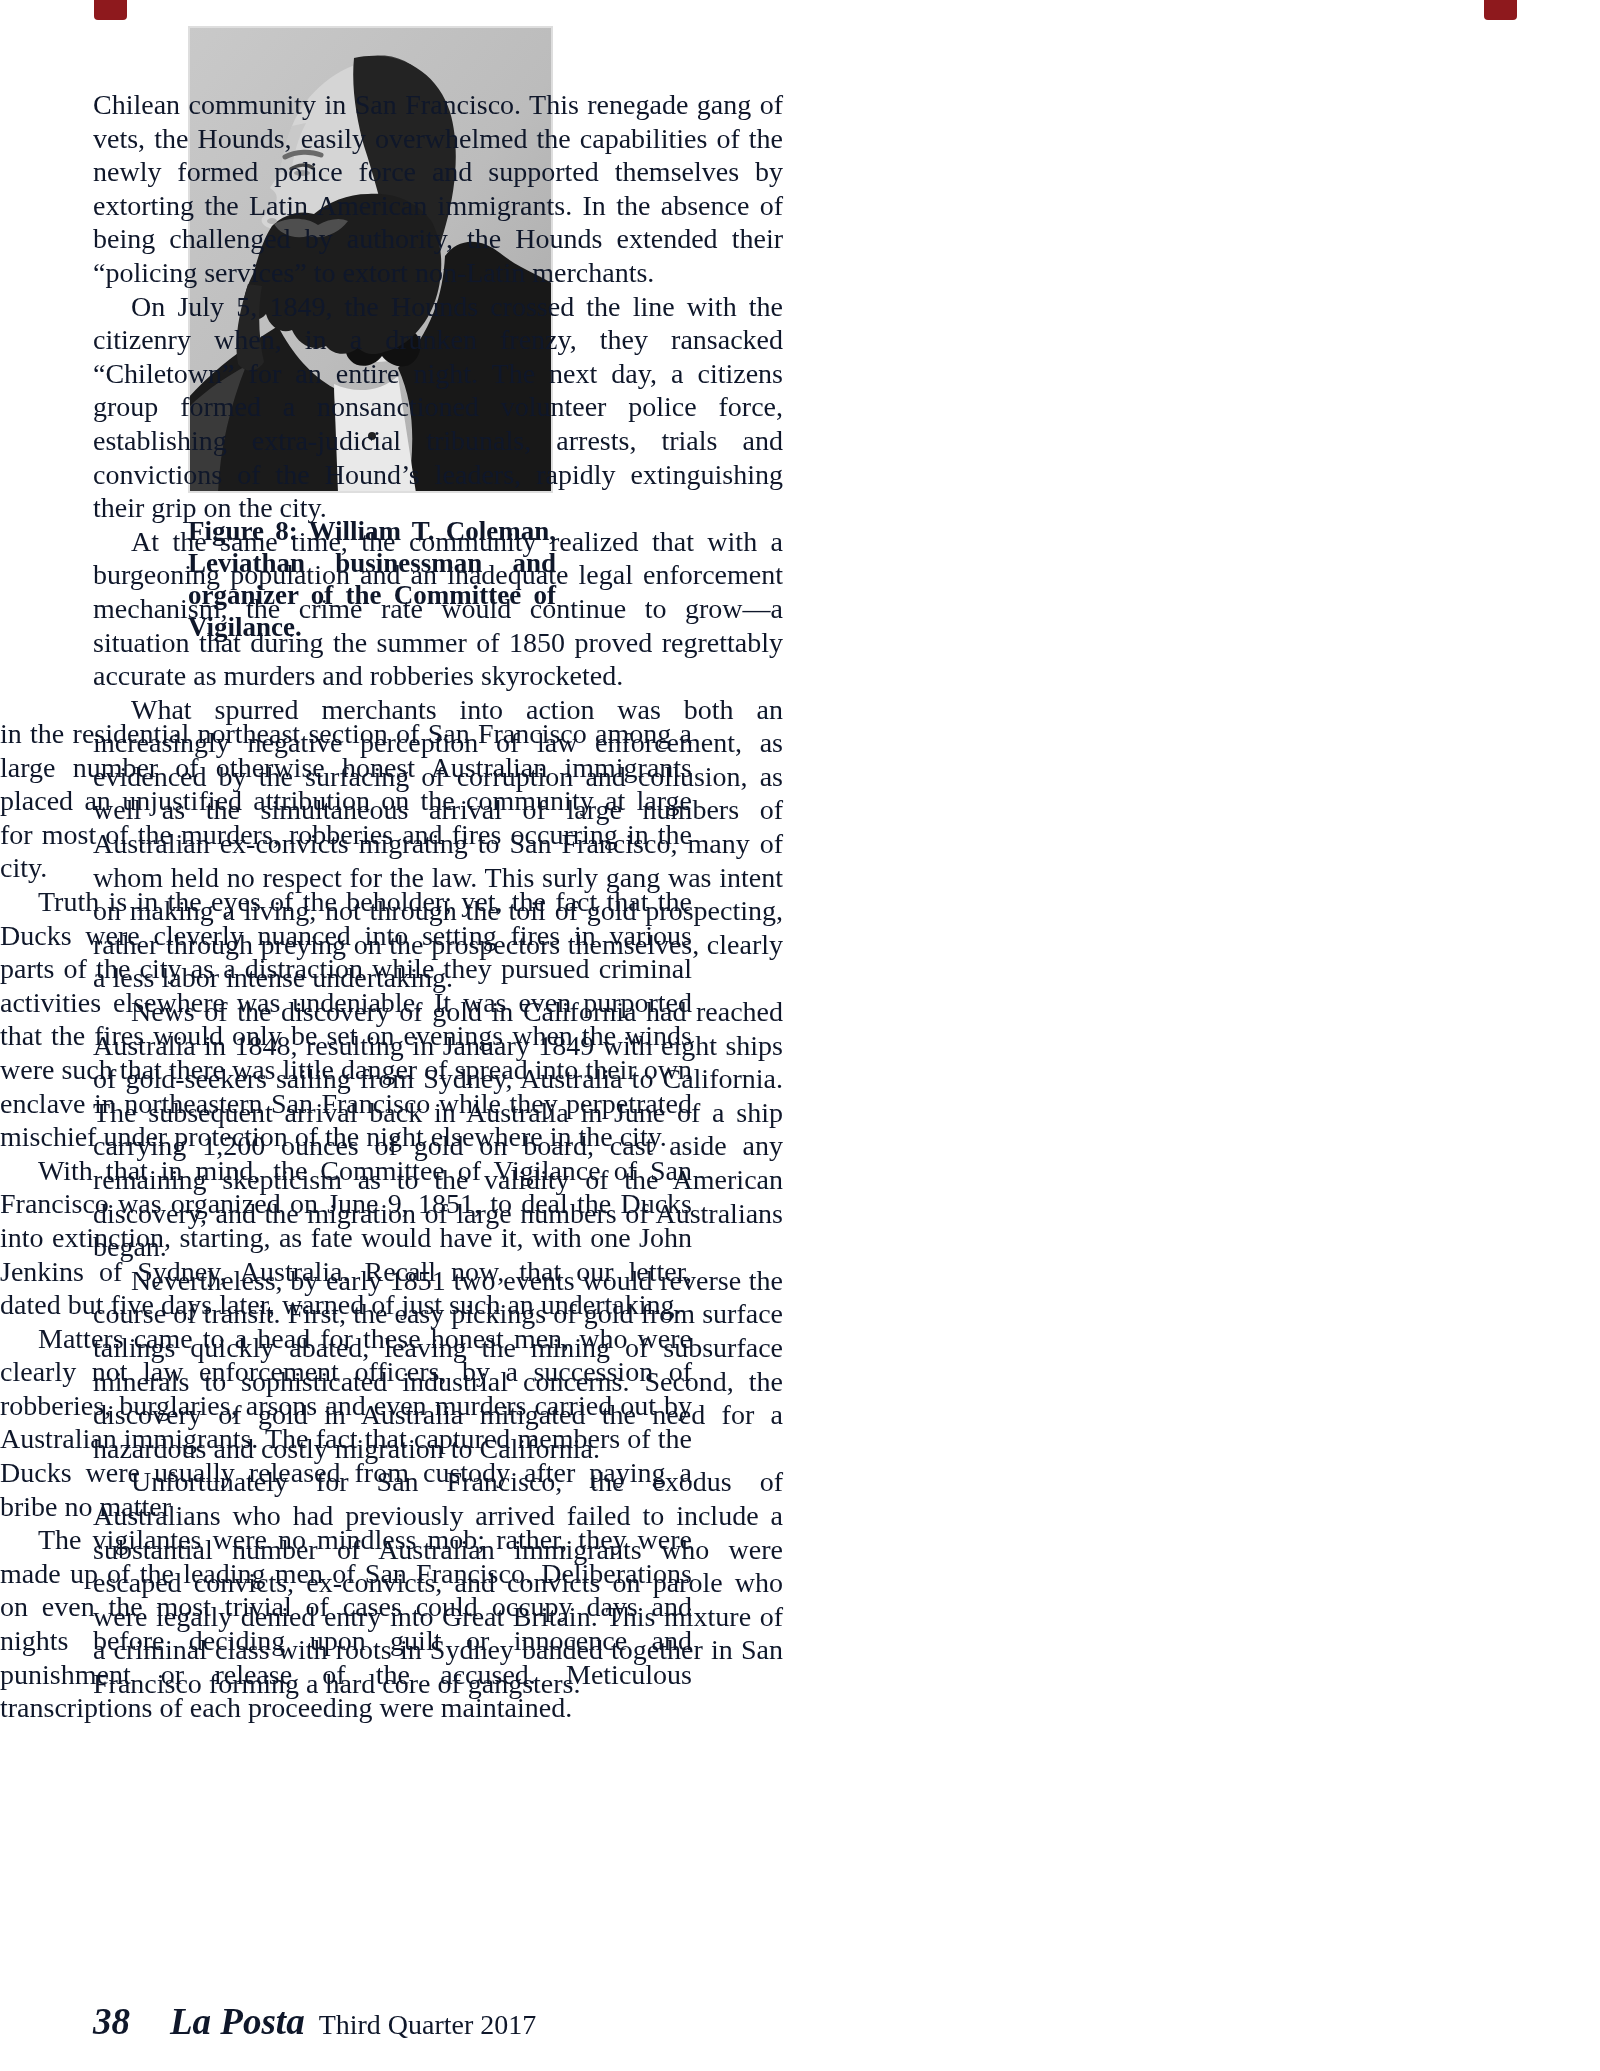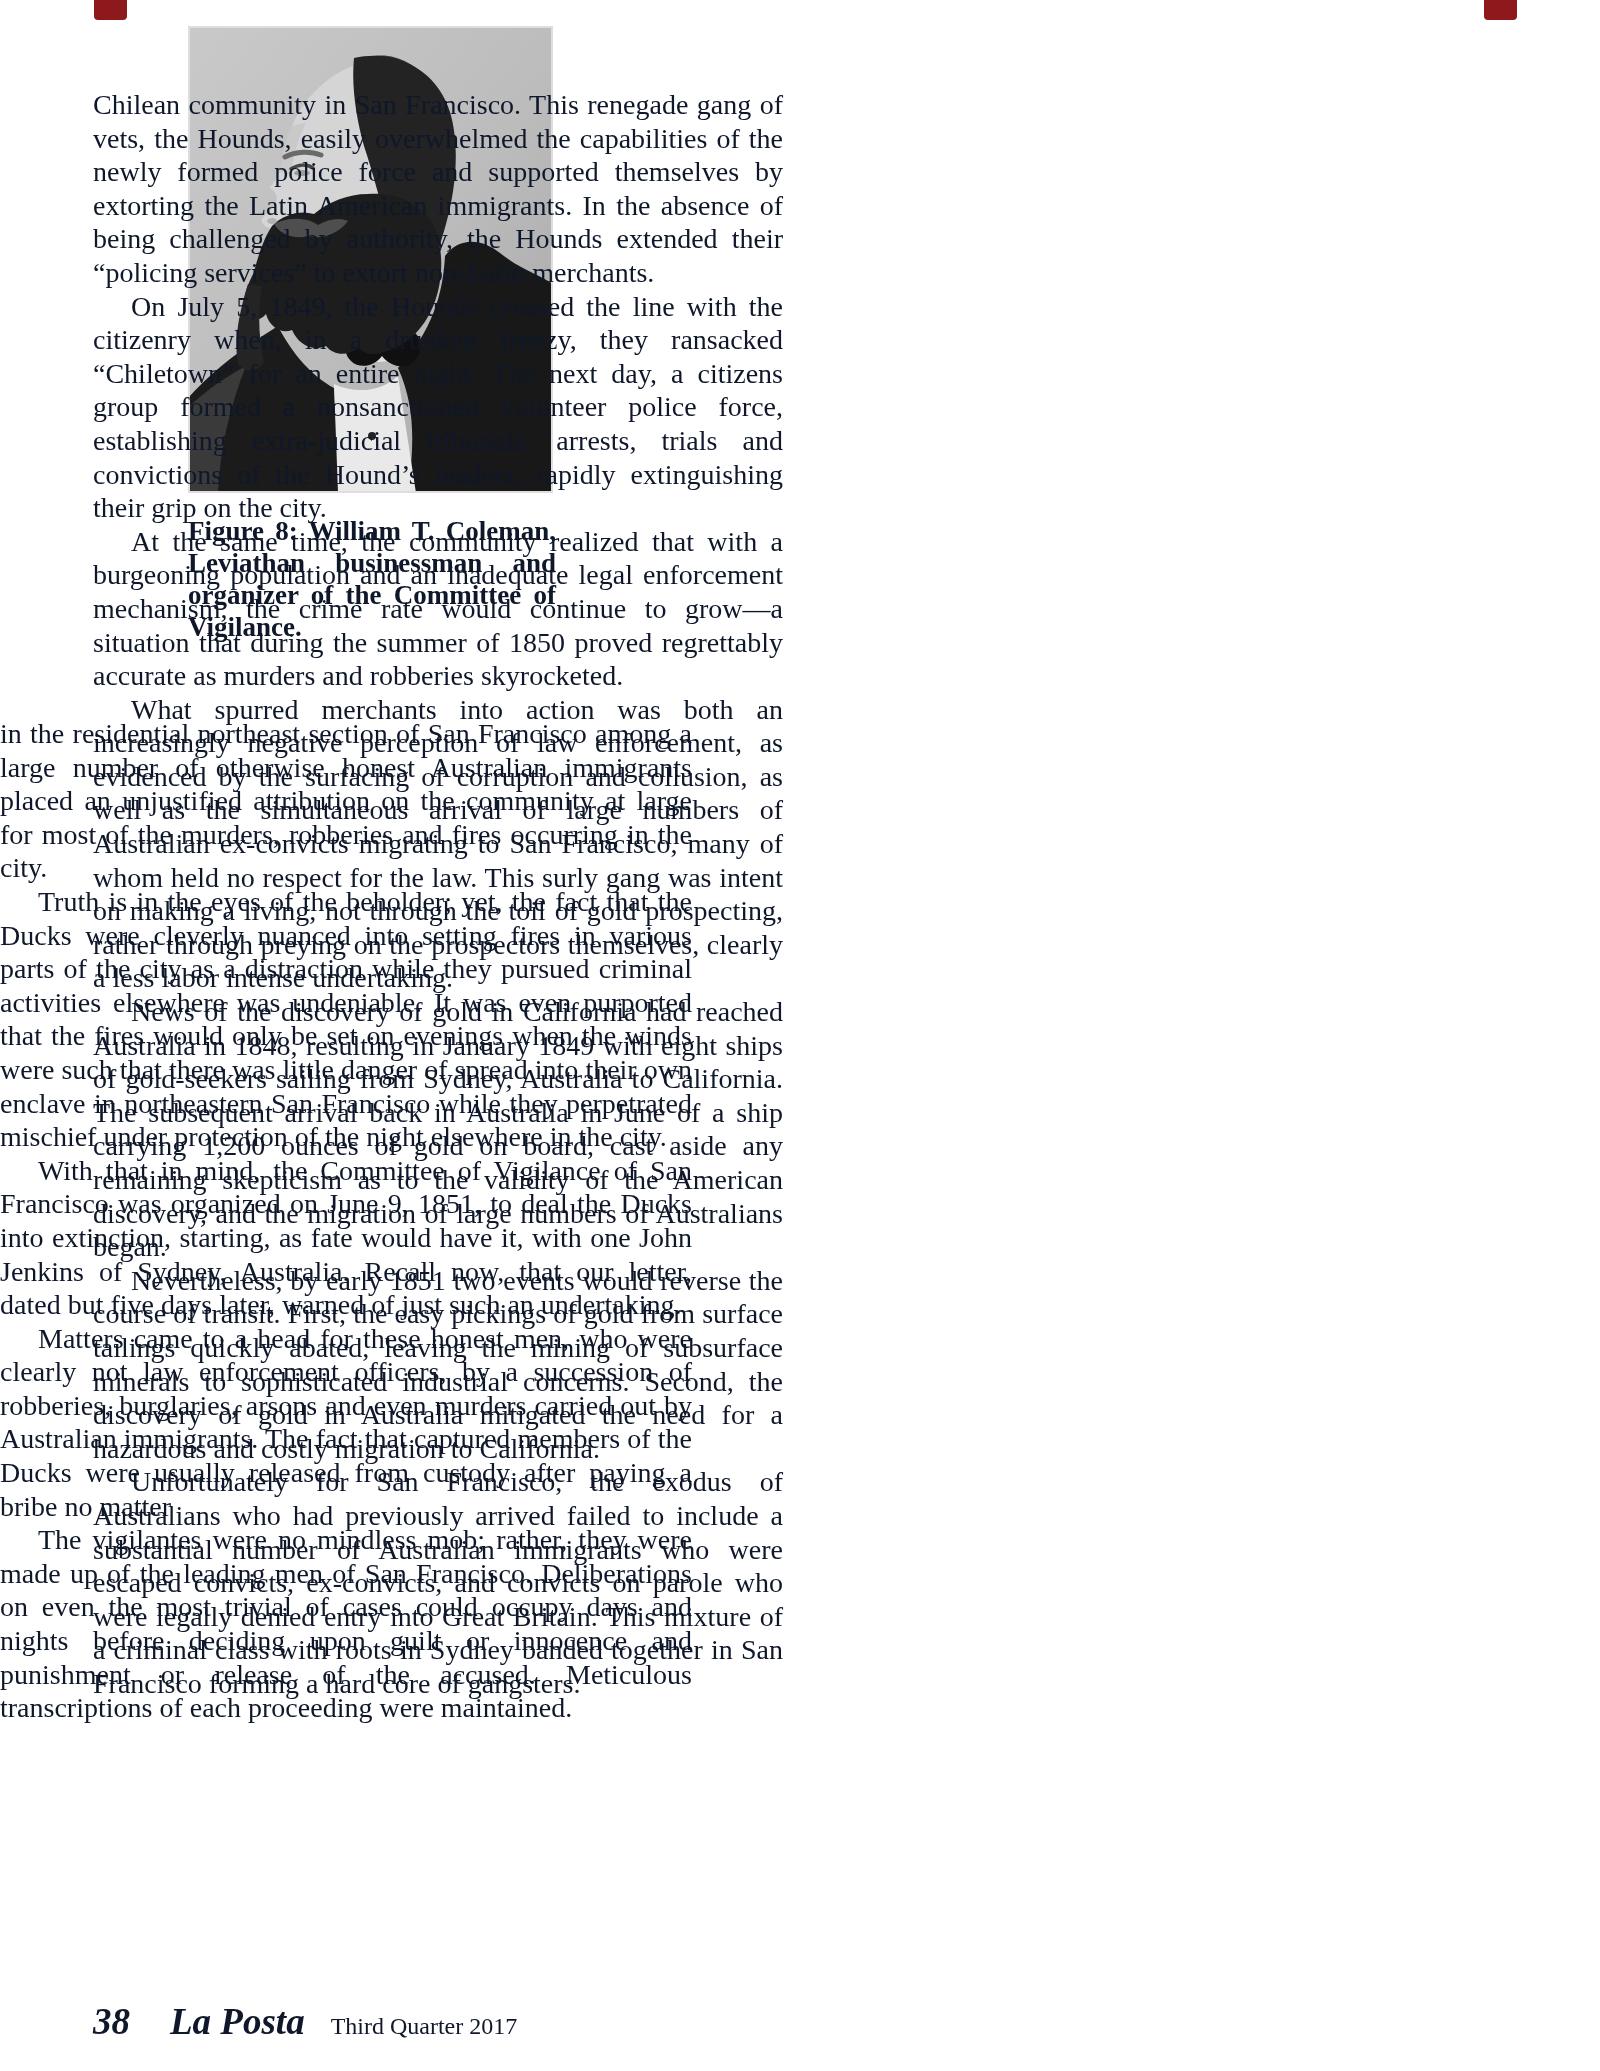--- a/index.html
+++ b/index.html
@@ -18,21 +18,21 @@
   #figure figcaption{
     margin:22px 0 0 162px;width:368px;
     font-weight:bold;font-size:27px;line-height:32px;text-align:justify;
   }
   #right-body{margin-top:56px;text-align:justify;font-size:28px;line-height:33.6px;}
   #right-body p{margin:0;padding:0;}
   #right-body p.indent{text-indent:38px;}
   #footer{position:absolute;left:93px;top:2000px;display:flex;align-items:baseline;}
   #footer .pagenum{font-size:37px;font-weight:bold;font-style:italic;}
   #footer .pub{font-size:37px;font-weight:bold;font-style:italic;margin-left:40px;}
-  #footer .issue{font-size:24px;margin-left:26px;}
+  #footer .issue{font-size:28px;margin-left:14px;}
 </style>
 </head>
 <body>
 
 <div id="page">
 
   <div class="regmark" style="left:94px;background:#8e191d;"></div>
   <div class="regmark" style="left:1484px;background:#8e191d;"></div>
 
   <div id="left-col" class="col">

